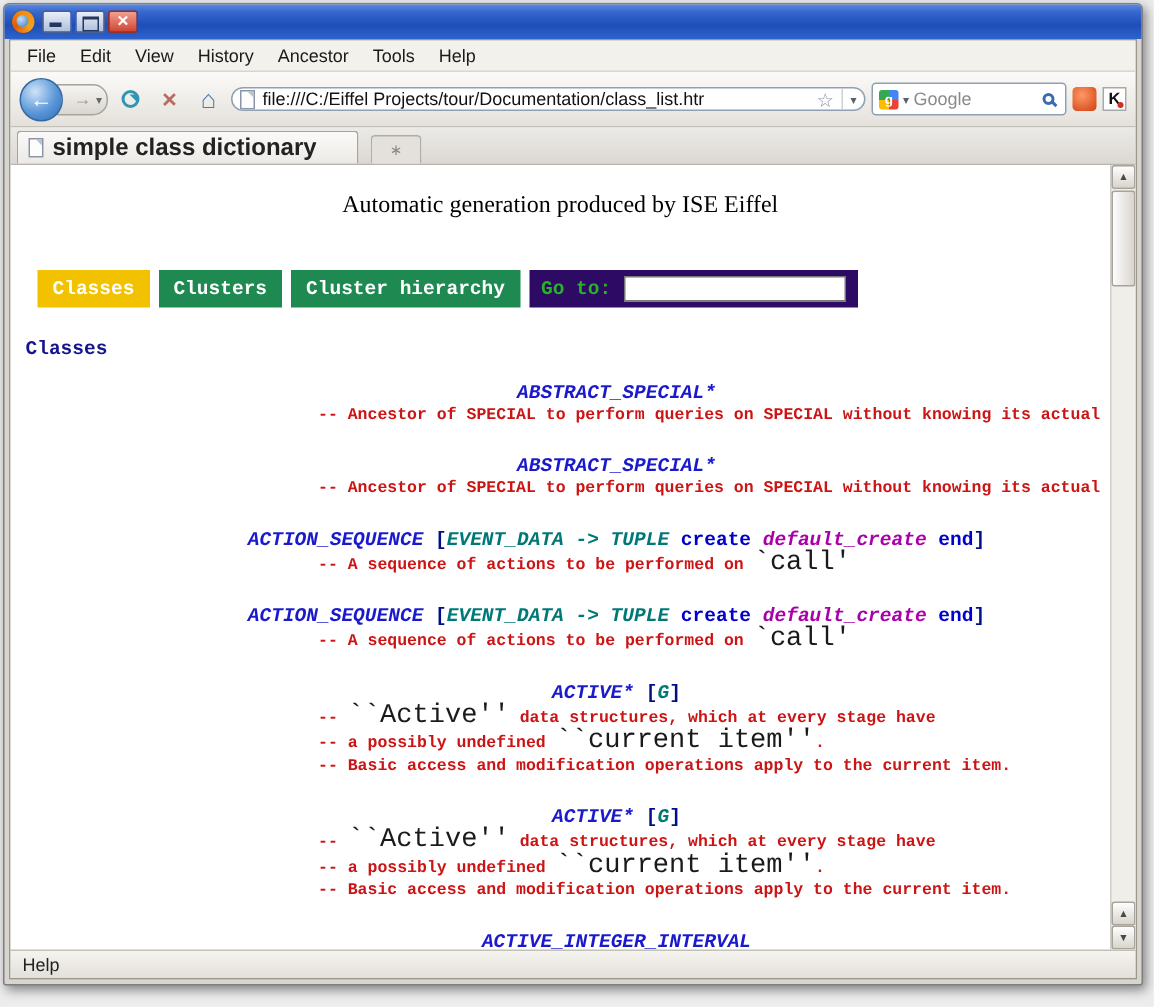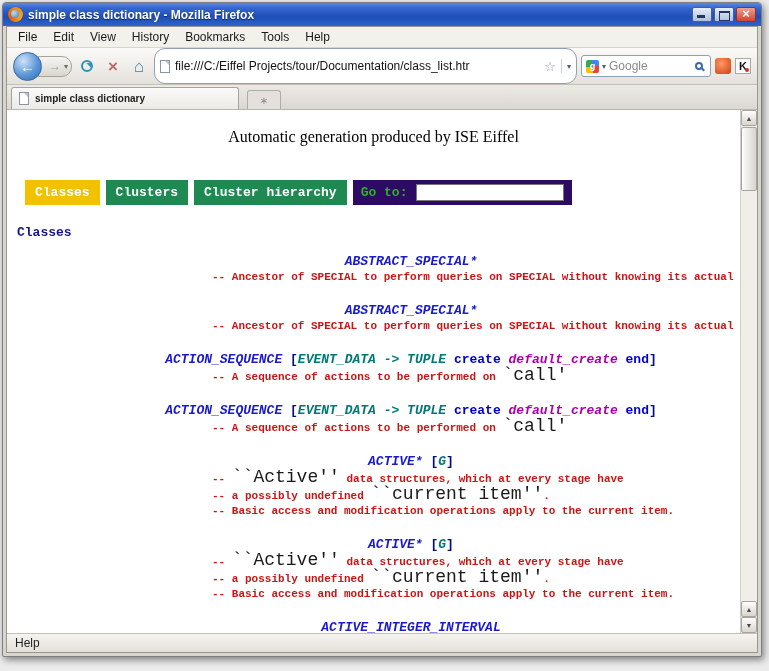--- a/index.html
+++ b/index.html
@@ -43,21 +43,21 @@
     display:grid; place-items:center; font-size:15px; font-weight:bold; }
   .btn-fwd-group { display:flex; align-items:center; margin-left:-8px; height:21px; border:1px solid #a8a49a;
     border-radius:0 10px 10px 0; background:linear-gradient(180deg,#f6f5f2,#d9d6cf); padding:0 3px 0 10px; color:#9a9a94; font-size:12px; }
   .btn-fwd-group .drop { font-size:8px; color:#6a6a64; margin-left:3px; }
   .tool-icon { width:22px; height:24px; display:grid; place-items:center; flex:none; }
   .icon-refresh { width:12px; height:12px; border:2px solid #2e96b4; border-radius:50%; position:relative; }
   .icon-refresh::after { content:""; position:absolute; right:-5px; top:-3px; border:4px solid transparent; border-left-color:#2e96b4; transform:rotate(-45deg); }
   .icon-stop { color:#bb6a60; font-size:17px; font-weight:bold; line-height:1; }
   .icon-home { color:#4a7ab0; font-size:17px; line-height:1; }
 
-  .urlbar { flex:1; height:36px; background:#fff; border:1px solid #8fa0b4; border-radius:11px;
+  .urlbar { flex:1; height:16px; background:#fff; border:1px solid #8fa0b4; border-radius:11px;
     display:flex; align-items:center; padding:0 5px; gap:5px; min-width:0; }
   .icon-doc { width:10px; height:13px; background:#fdfdfd; border:1px solid #8a96a8; position:relative; flex:none; }
   .icon-doc::after { content:""; position:absolute; right:0; top:0; border:2px solid transparent; border-top-color:#b9c2cf; border-right-color:#b9c2cf; }
   .urlbar input { flex:1; border:none; outline:none; font-size:12px; color:#111; min-width:0; background:transparent;
     font-family:"Liberation Sans",sans-serif; }
   .icon-star { color:#8a94a4; font-size:13px; line-height:1; }
   .url-sep { width:1px; height:14px; background:#ccd2da; }
   .drop-arrow { font-size:8px; color:#55606e; }
 
   .searchbox { width:130px; height:22px; background:#fff; border:1px solid #8fa0b4; border-radius:3px;
@@ -73,21 +73,21 @@
   .ext-icon1 { width:16px; height:16px; border-radius:3px; background:radial-gradient(circle at 40% 35%, #ff9866, #d04010); flex:none; }
   .ext-icon2 { width:16px; height:16px; background:#fff; border:1px solid #a8a8a8; flex:none; position:relative;
     font:bold 11px/14px "Liberation Sans",sans-serif; text-align:center; color:#111; }
   .ext-icon2::after { content:""; position:absolute; right:1px; bottom:1px; width:4px; height:4px; background:#d03020; border-radius:50%; }
 
   
   .tabbar { height:25px; background:linear-gradient(180deg,#eceae6,#dbd8d2); border-bottom:1px solid #b8b5ae;
     display:flex; align-items:flex-end; padding:0 4px; }
   .tab { width:228px; height:22px; background:linear-gradient(180deg,#fbfaf8,#eceae6); border:1px solid #a7a49c;
     border-bottom:none; border-radius:3px 3px 0 0; display:flex; align-items:center; gap:6px; padding:0 7px; }
-  .tab-label { font-size:10px; color:#222; white-space:nowrap; overflow:hidden; font-weight:bold;text-align:right; }
+  .tab-label { font-size:16px; color:#222; white-space:nowrap; overflow:hidden; font-weight:bold;text-align:right; }
   .tab-stub { width:34px; height:19px; margin-left:8px; background:#e4e1dc; border:1px solid #b0ada6; border-bottom:none;
     border-radius:3px 3px 0 0; display:grid; place-items:center; color:#8a8a8a; font-size:10px; }
 
   
   .content { flex:1; display:flex; background:#fff; overflow:hidden; }
   .page-scroll { flex:1; overflow:hidden; position:relative; }
 
   .doc-header { margin-top:18px; text-align:center; font-family:"Liberation Serif",serif; font-size:16px; color:#000; }
 
   .nav-row { margin:34px 0 0 18px; display:flex; align-items:center; gap:6px;
@@ -125,36 +125,35 @@
   .statusbar { height:19px; background:linear-gradient(180deg,#f6f4f0,#e3e0da); border-top:1px solid #c3c0b8;
     font-size:12px; color:#222; padding:2px 8px; }
 </style>
 </head>
 <body>
 
 <div class="window">
 
   <div class="titlebar">
     <span class="icon-firefox"></span>
-    <span class="title-text">simple class dictionary - Mozilla Firefox</span>
     <span class="win-controls">
       <span class="win-btn min"></span>
       <span class="win-btn max"></span>
       <span class="win-btn close"></span>
     </span>
   </div>
 
   <div class="frame">
 
     <div class="menubar">
       <span class="menu-item">File</span>
       <span class="menu-item">Edit</span>
       <span class="menu-item">View</span>
       <span class="menu-item">History</span>
-      <span class="menu-item">Bookmarks</span>
+      <span class="menu-item">Ancestor</span>
       <span class="menu-item">Tools</span>
       <span class="menu-item">Help</span>
     </div>
 
     <div class="toolbar">
       <div class="btn-back">
           <span>←</span>
         </div>
       <div class="btn-fwd-group">
         <span>→</span>

